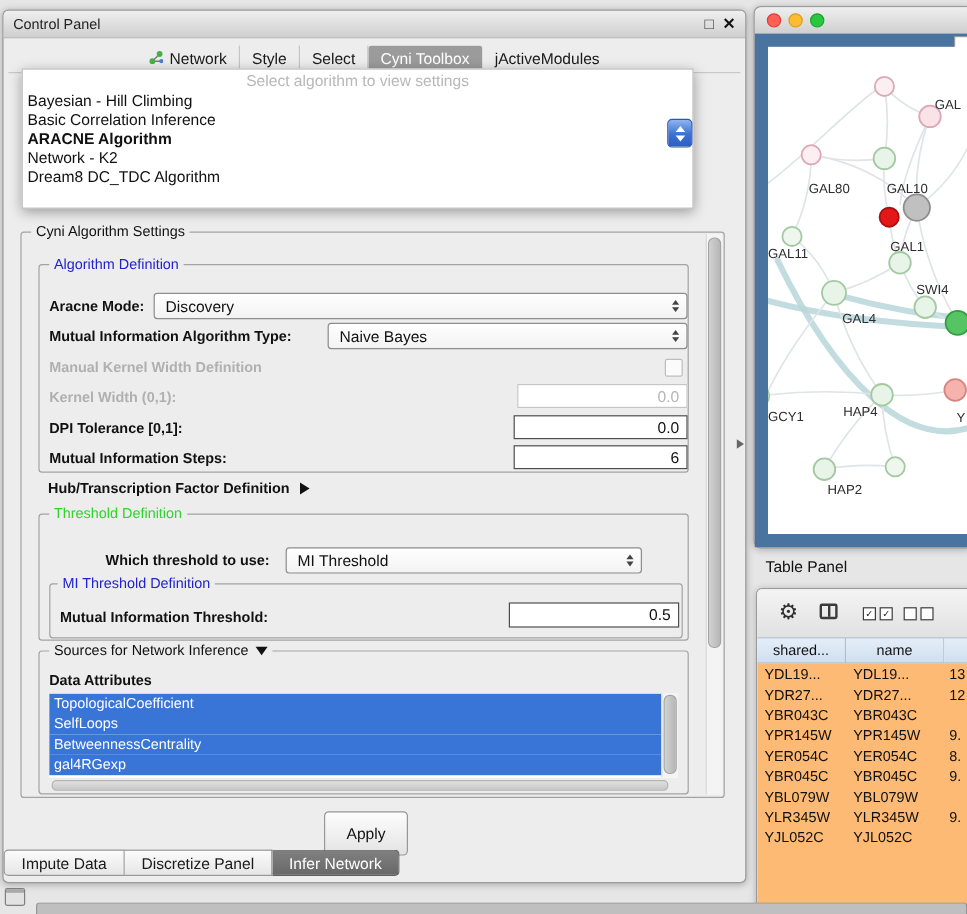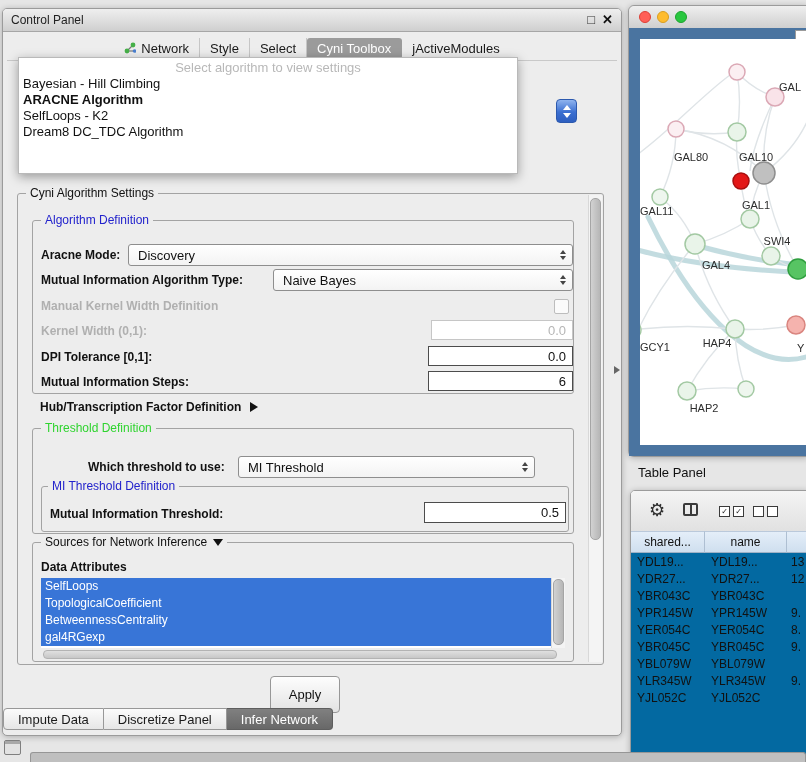--- a/index.html
+++ b/index.html
@@ -42,21 +42,21 @@
   #attr-list{position:absolute;background:#fff;overflow:hidden;}
   .attr-row{height:17px;line-height:17px;background:var(--selection);color:#fff;font-size:12px;padding-left:4px;width:calc(100% - 13px);box-sizing:border-box;white-space:nowrap;}
   
   .btn{position:absolute;border:1px solid #979797;border-radius:4px;background:linear-gradient(#fdfdfd,#e3e3e3);font-size:13px;color:#111;font-family:"Liberation Sans",sans-serif;}
   #bottom-tabs{position:absolute;left:0;width:100%;display:flex;}
   .seg{height:22px;line-height:22px;padding:0 14px;font-size:13px;border:1px solid #989898;border-left:none;background:linear-gradient(#fbfbfb,#e6e6e6);color:#1a1a1a;white-space:nowrap;box-sizing:border-box;}
   .seg:first-child{border-left:1px solid #989898;border-radius:4px 0 0 4px;}
   .seg:last-child{border-radius:0 4px 4px 0;}
   .seg.selected{background:linear-gradient(#808080,#686868);color:#fff;border-color:#5e5e5e;}
   
-  #algo-popup{position:absolute;left:18px;top:57px;width:500px;height:117px;background:#fff;border:1px solid #b9b9b9;box-shadow:0 3px 10px rgba(0,0,0,.35);z-index:50;font-size:13px;padding-top:1px;box-sizing:border-box;}
+  #algo-popup{position:absolute;left:18px;top:57px;width:560px;height:117px;background:#fff;border:1px solid #b9b9b9;box-shadow:0 3px 10px rgba(0,0,0,.35);z-index:50;font-size:13px;padding-top:1px;box-sizing:border-box;}
   .popup-placeholder{text-align:center;color:#b8b8b8;height:17px;line-height:17px;}
   .popup-item{height:16px;line-height:16px;padding-left:4px;color:#111;white-space:nowrap;}
   .popup-item.bold{font-weight:bold;}
   #combo-stepper{position:absolute;left:556px;top:99px;width:21px;height:24px;border-radius:4px;background:linear-gradient(#8fb4ef,#3b6fd1 55%,#2e5fc0);border:1px solid #2c59ae;z-index:60;display:flex;flex-direction:column;align-items:center;justify-content:center;gap:3px;box-sizing:border-box;}
   #combo-stepper i{display:block;width:0;height:0;border-left:4px solid transparent;border-right:4px solid transparent;}
   #combo-stepper .wup{border-bottom:5px solid #fff;}
   #combo-stepper .wdn{border-top:5px solid #fff;}
   
   .tl{position:absolute;top:5px;width:12px;height:12px;border-radius:50%;box-sizing:border-box;}
   .tl.red{left:10px;background:#ff5f57;border:1px solid #dd3f36;}
@@ -71,21 +71,21 @@
   #table-window{left:630px;top:490px;width:176px;height:272px;background:#fff;border-radius:5px 0 0 0;overflow:hidden;}
   .t-toolbar{position:absolute;left:0;right:0;top:0;height:40px;background:linear-gradient(#f4f4f4,#e1e1e1);border-bottom:1px solid #c2c2c2;}
   .gear{position:absolute;left:18px;top:8px;font-size:18px;color:#2f2f2f;}
   .cols-icon{position:absolute;left:52px;top:12px;width:15px;height:13px;border:2px solid #3a3a3a;border-radius:2px;box-sizing:border-box;}
   .cols-icon:before{content:"";position:absolute;left:50%;top:0;bottom:0;width:2px;margin-left:-1px;background:#3a3a3a;}
   .cb-pair{position:absolute;top:15px;display:flex;gap:3px;}
   .mini-cb{display:inline-block;width:9px;height:9px;border:1px solid #3a3a3a;background:#fff;font-size:8px;line-height:9px;text-align:center;color:#222;overflow:hidden;}
   .t-head{position:absolute;left:0;right:0;top:40px;height:22px;display:flex;}
   .th{background:linear-gradient(#e4eef9,var(--table_header_bg));border-right:1px solid #aebfd2;border-top:1px solid #bac9db;border-bottom:1px solid #9fb2c6;font-size:12px;display:flex;align-items:center;justify-content:center;box-sizing:border-box;overflow:hidden;white-space:nowrap;}
   .th-last{flex:1;}
-  #t-body{position:absolute;left:0;right:0;top:62px;bottom:0;background:#0369a1;overflow:hidden;}
+  #t-body{position:absolute;left:0;right:0;top:62px;bottom:0;background:#fdba74;overflow:hidden;}
   .t-row{display:flex;height:17px;align-items:center;font-size:12px;color:#111;}
   .td1{width:74px;padding-left:6px;box-sizing:border-box;overflow:hidden;white-space:nowrap;}
   .td2{width:82px;padding-left:6px;box-sizing:border-box;overflow:hidden;white-space:nowrap;}
   .td3{flex:1;padding-left:4px;overflow:hidden;white-space:nowrap;}
   
   #mini-icon{position:absolute;left:4px;top:740px;width:15px;height:13px;border:1px solid #7f7f7f;background:#e2e2e2;border-radius:2px;}
   .mi-bar{height:3px;background:#a8a8a8;}
   #bottom-bar{position:absolute;left:30px;top:752px;width:776px;height:10px;background:#bfbfbf;border:1px solid #969696;border-bottom:none;border-radius:3px 3px 0 0;z-index:70;box-sizing:border-box;}
   #splitter{position:absolute;left:614px;top:366px;width:0;height:0;border-top:4px solid transparent;border-bottom:4px solid transparent;border-left:6px solid #666;}
 </style>
@@ -202,22 +202,22 @@
       <div class="grp" style="left:14px;top:348px;width:540px;height:118px;">
         <span class="gtitle">
           <span>Sources for Network Inference</span>
           <i class="tri-d"></i>
         </span>
         <span class="lbl" style="left:8px;top:17px;">Data Attributes</span>
         <div id="attr-list" style="left:8px;top:35px;width:524px;height:70px;">
           <div class="vscroll" style="right:0;top:0;width:13px;height:70px;">
             <div class="vthumb" style="top:1px;height:64px;"></div>
           </div>
-        <div class="attr-row">SelfLoops</div>
-            <div class="attr-row">TopologicalCoefficient</div>
+        <div class="attr-row">TopologicalCoefficient</div>
+            <div class="attr-row">SelfLoops</div>
             <div class="attr-row">BetweennessCentrality</div>
             <div class="attr-row">gal4RGexp</div>
           </div>
         <div class="hscroll" style="left:8px;top:107px;width:524px;">
           <div class="hthumb"></div>
         </div>
       </div>
     </div>
 
     <button id="apply-btn" class="btn" style="left:267px;top:667px;width:70px;height:37px;">Apply</button>
@@ -226,22 +226,23 @@
         <span class="seg">Impute Data</span>
         <span class="seg">Discretize Panel</span>
         <span class="seg selected">Infer Network</span>
       </div>
   </section>
 
   <div id="algo-popup">
     <div class="popup-placeholder">Select algorithm to view settings</div>
     <div id="algo-items">
         <div class="popup-item">Bayesian - Hill Climbing</div>
+        <div class="popup-item">Basic Correlation Inference</div>
         <div class="popup-item bold">ARACNE Algorithm</div>
-        <div class="popup-item">SelfLoops - K2</div>
+        <div class="popup-item">Network - K2</div>
         <div class="popup-item">Dream8 DC_TDC Algorithm</div>
       </div>
   </div>
   <div id="combo-stepper">
       <i class="wup"></i>
       <i class="wdn"></i>
     </div>
 
   <section id="network-window" class="win" style="left:628px;top:5px;width:178px;height:450px;border-radius:6px 0 0 6px;">
     <div class="titlebar" style="border-radius:6px 0 0 0;">

